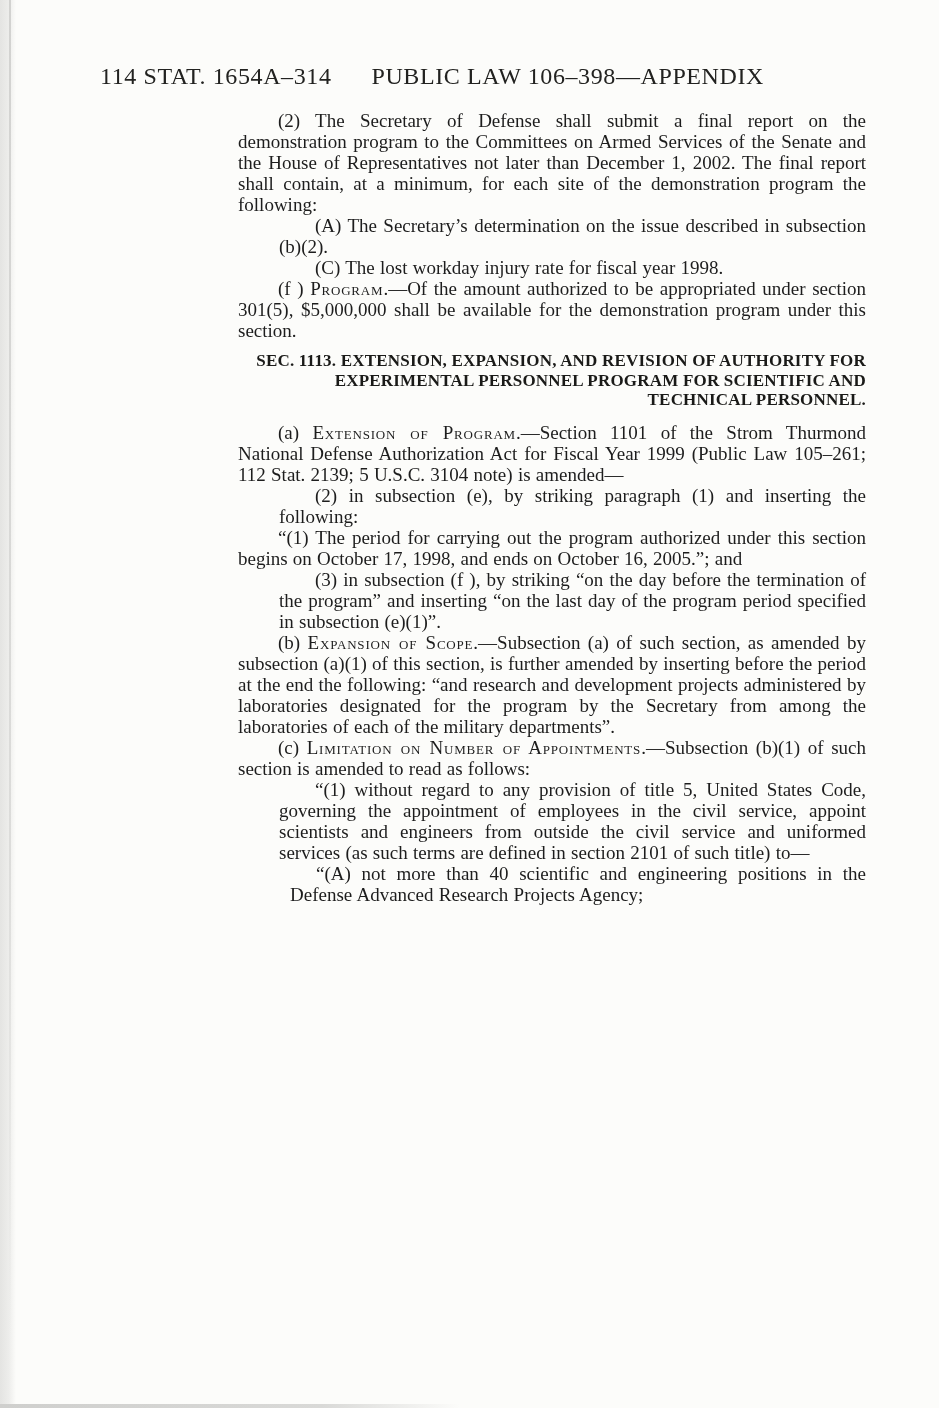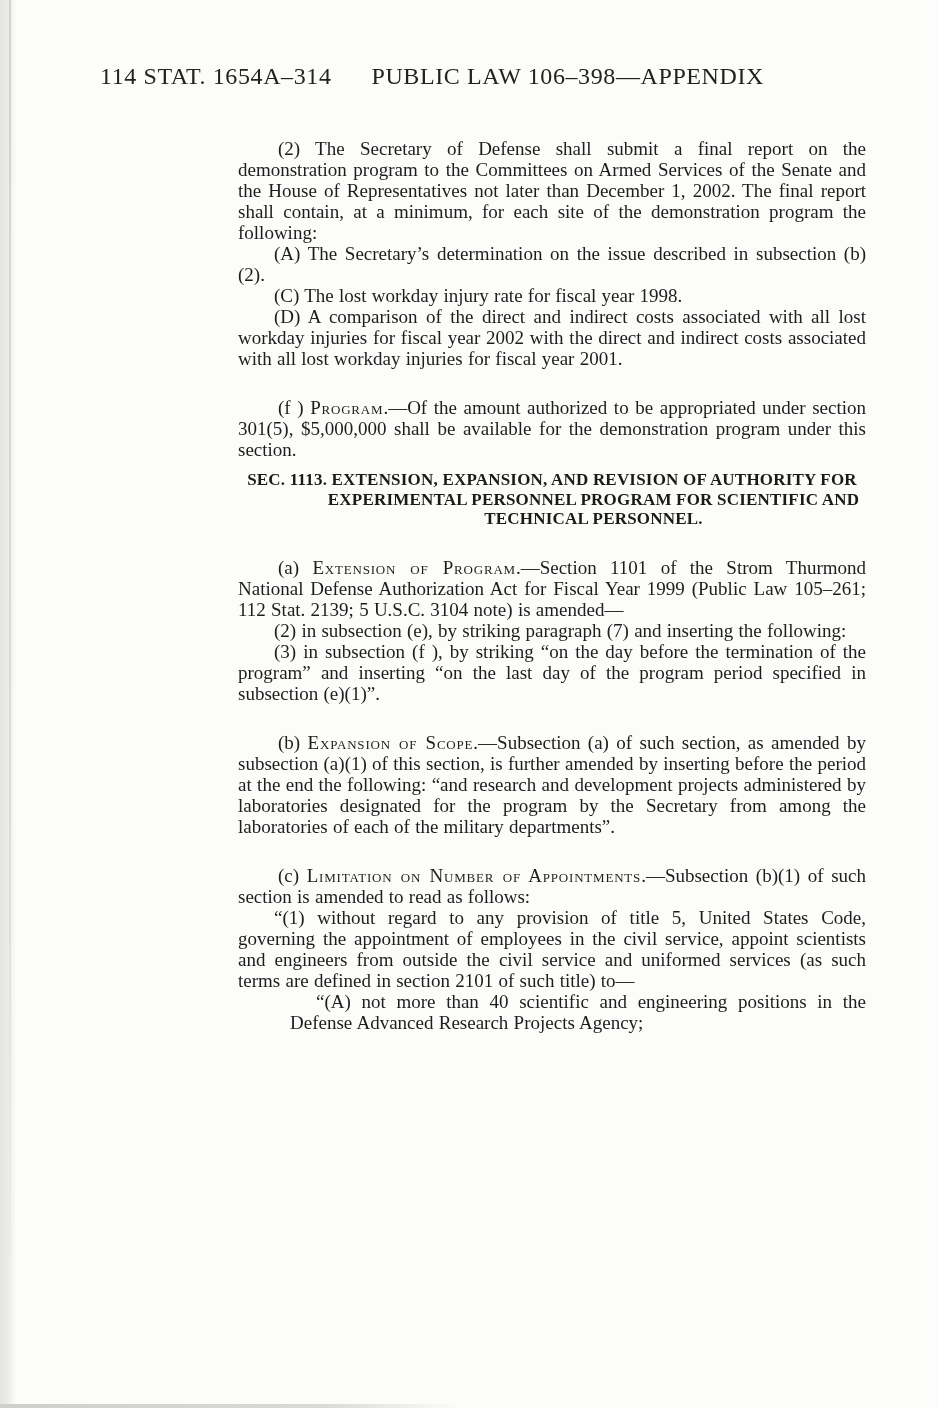--- a/index.html
+++ b/index.html
@@ -52,31 +52,31 @@
     width: 628px;
   }
   p.para {
     margin: 0;
     font-size: 19px;
     line-height: 21px;
     text-align: justify;
     word-spacing: 0.5px;
     color: #1d1d1d;
   }
-  p.level-0 { text-indent: 40px; margin-top: 28px; }
-  p.level-1 { text-indent: 36px; }
+  p.level-0 { text-indent: 40px; }
+  p.level-1 { margin-left: 41px; text-indent: 36px; }
   p.level-2 { margin-left: 52px; text-indent: 26px; }
   p.section-heading {
     margin: 10px 0 12px 0;
     font-size: 17px;
     line-height: 19.5px;
     font-weight: bold;
     padding-left: 83px;
     text-indent: -83px;
-    text-align: center;
+    text-align: right;
     letter-spacing: 0.2px;
     color: #1a1a18;
   }
   .smallcaps {
     font-variant: small-caps;
     letter-spacing: 0.8px;
   }
 </style>
 </head>
 <body>
@@ -87,24 +87,24 @@
   <div class="scan-edge-bottom"></div>
 
   <header class="running-head">
     <span class="stat-no">114 STAT. 1654A–314</span><span class="law-title">PUBLIC LAW 106–398—APPENDIX</span>
   </header>
 
   <main class="text-column" id="doc-body">
       <p class="para level-0"><span>(2) The Secretary of Defense shall submit a final report on the demonstration program to the Committees on Armed Services of the Senate and the House of Representatives not later than December 1, 2002. The final report shall contain, at a minimum, for each site of the demonstration program the following:</span></p>
       <p class="para level-1"><span>(A) The Secretary’s determination on the issue described in subsection (b)(2).</span></p>
       <p class="para level-1"><span>(C) The lost workday injury rate for fiscal year 1998.</span></p>
-      <p class="para level-1"><span>(D) A comparison of the direct and indirect costs associated with all lost workday injuries for fiscal year 2002 with the direct and indirect costs associated with all lost workday injuries for fiscal year 2001.</span></p>
       <p class="para level-0"><span>(f ) </span><span class="smallcaps">Program</span><span>.—Of the amount authorized to be appropriated under section 301(5), $5,000,000 shall be available for the demonstration program under this section.</span></p>
       <p class="section-heading"><span>SEC. 1113. EXTENSION, EXPANSION, AND REVISION OF AUTHORITY FOR EXPERIMENTAL PERSONNEL PROGRAM FOR SCIENTIFIC AND TECHNICAL PERSONNEL.</span></p>
       <p class="para level-0"><span>(a) </span><span class="smallcaps">Extension of Program</span><span>.—Section 1101 of the Strom Thurmond National Defense Authorization Act for Fiscal Year 1999 (Public Law 105–261; 112 Stat. 2139; 5 U.S.C. 3104 note) is amended—</span></p>
-      <p class="para level-1"><span>(2) in subsection (e), by striking paragraph (7) and inserting the following:</span></p>
+      <p class="para level-1"><span>(2) in subsection (e), by striking paragraph (1) and inserting the following:</span></p>
+      <p class="para level-0"><span>“(1) The period for carrying out the program authorized under this section begins on October 17, 1998, and ends on October 16, 2005.”; and</span></p>
       <p class="para level-1"><span>(3) in subsection (f ), by striking “on the day before the termination of the program” and inserting “on the last day of the program period specified in subsection (e)(1)”.</span></p>
       <p class="para level-0"><span>(b) </span><span class="smallcaps">Expansion of Scope</span><span>.—Subsection (a) of such section, as amended by subsection (a)(1) of this section, is further amended by inserting before the period at the end the following: “and research and development projects administered by laboratories designated for the program by the Secretary from among the laboratories of each of the military departments”.</span></p>
       <p class="para level-0"><span>(c) </span><span class="smallcaps">Limitation on Number of Appointments</span><span>.—Subsection (b)(1) of such section is amended to read as follows:</span></p>
       <p class="para level-1"><span>“(1) without regard to any provision of title 5, United States Code, governing the appointment of employees in the civil service, appoint scientists and engineers from outside the civil service and uniformed services (as such terms are defined in section 2101 of such title) to—</span></p>
       <p class="para level-2"><span>“(A) not more than 40 scientific and engineering positions in the Defense Advanced Research Projects Agency;</span></p>
     </main>
 </div>
 
 </body></html>

